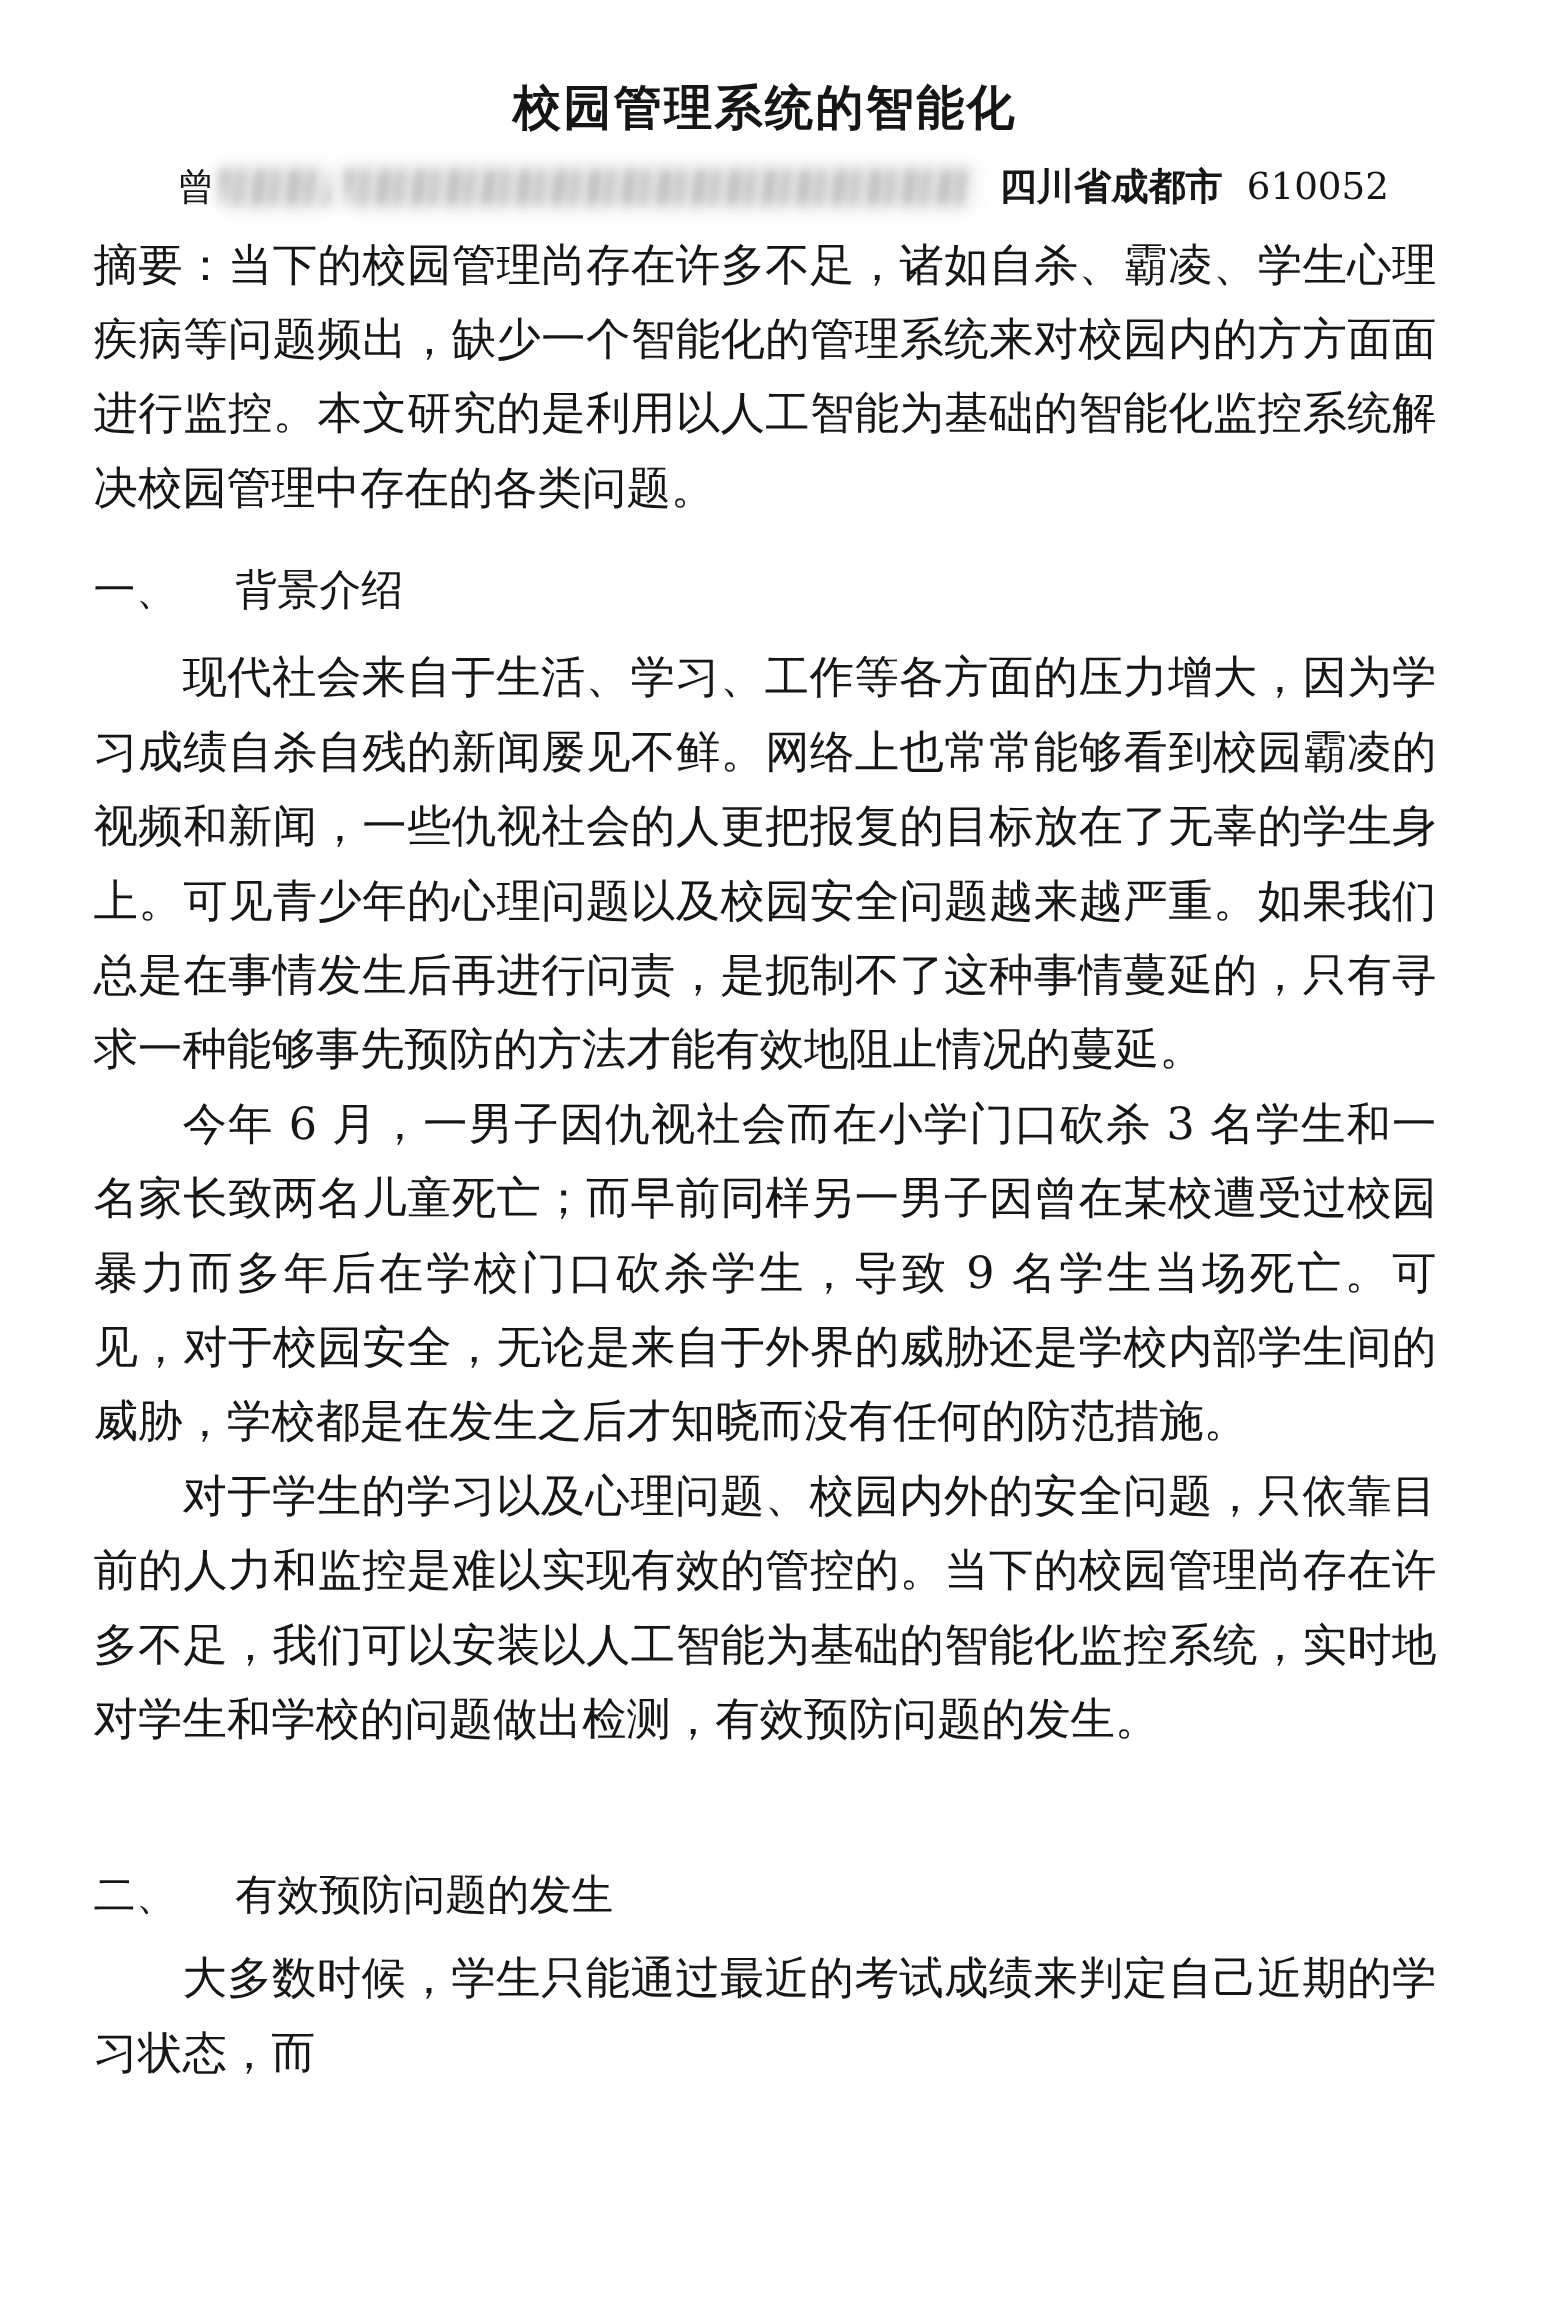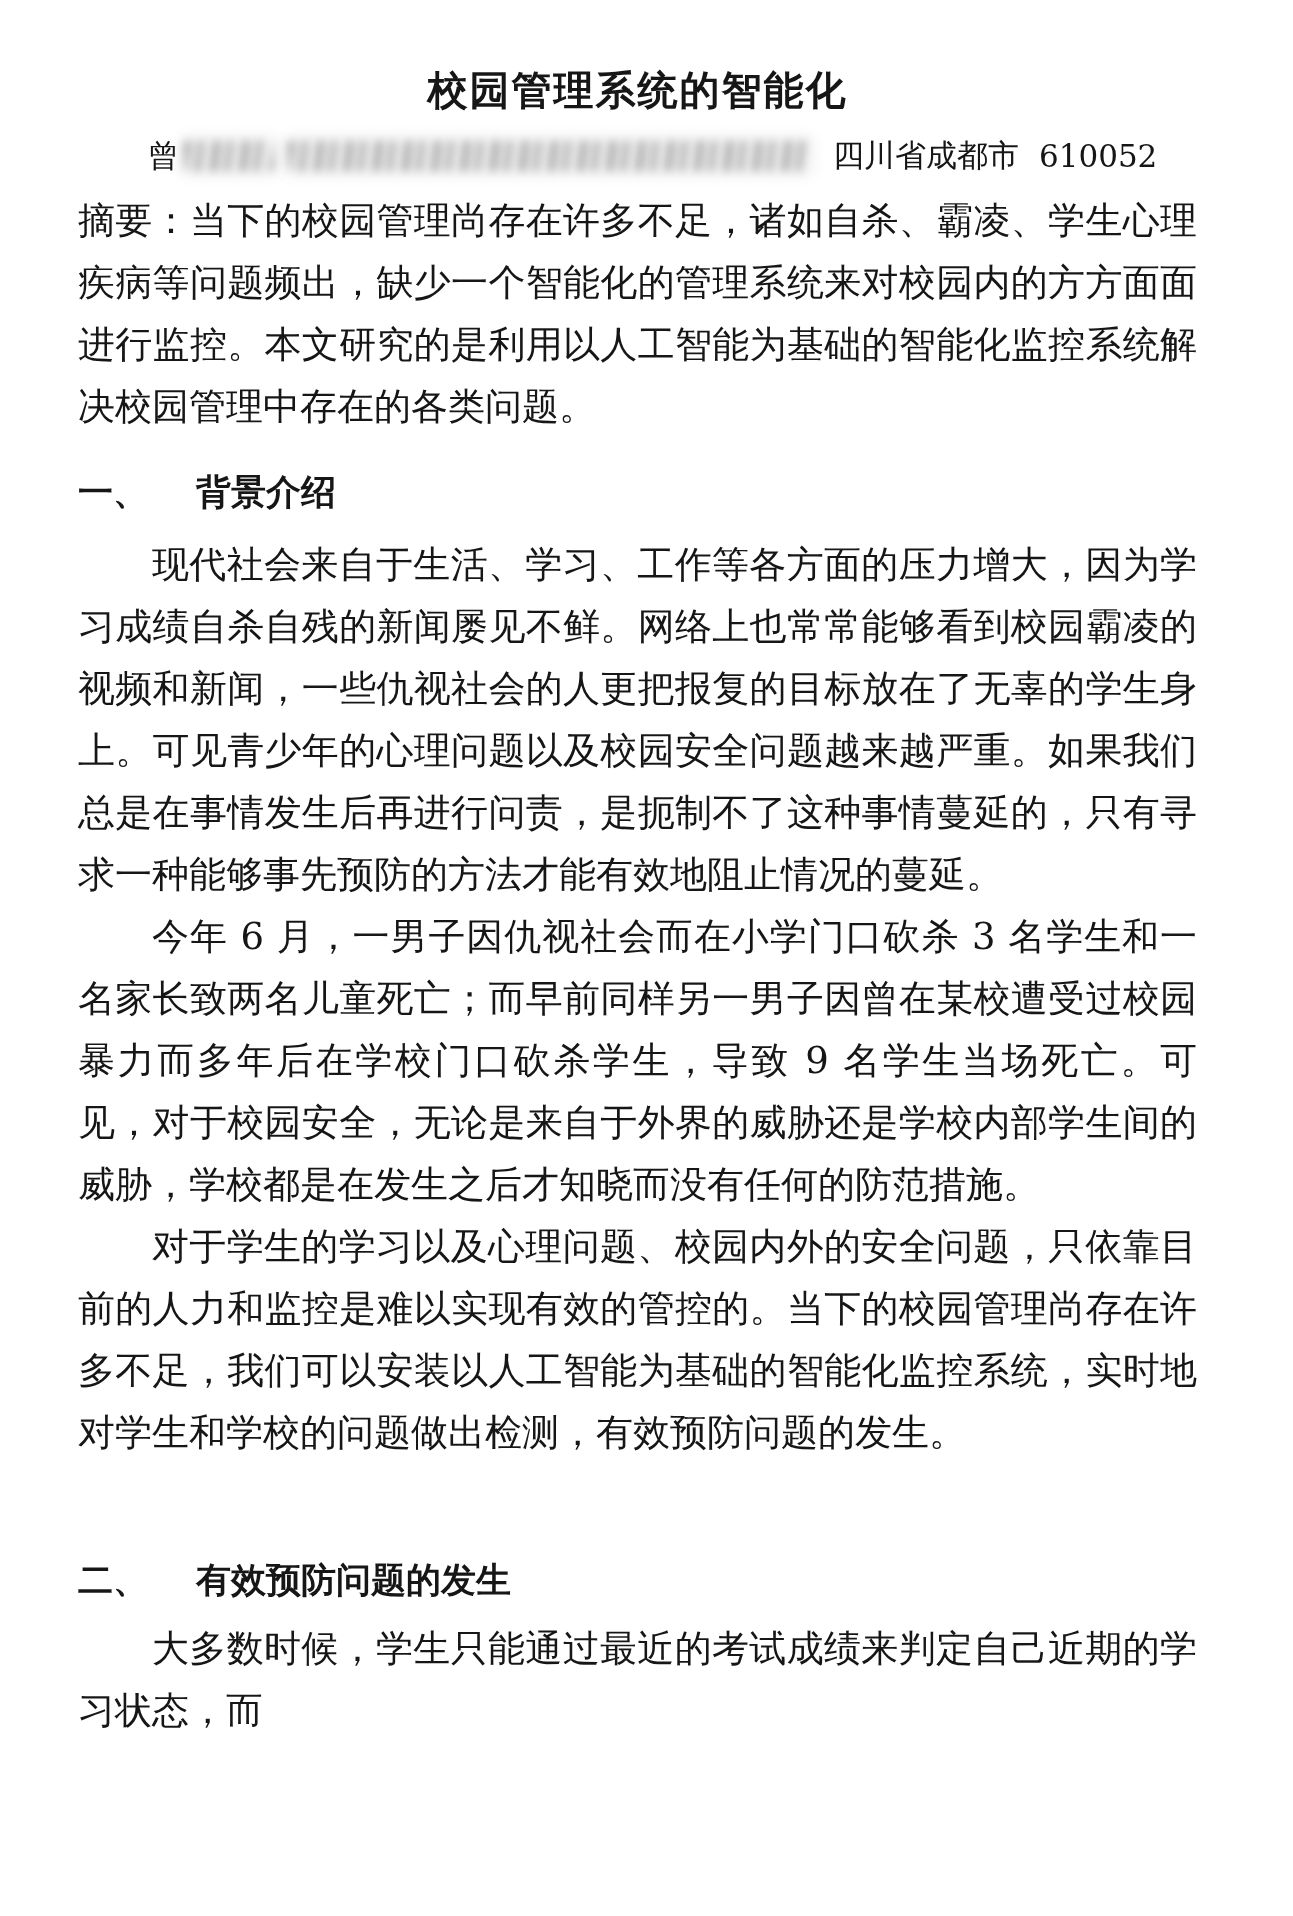--- a/index.html
+++ b/index.html
@@ -42,32 +42,32 @@
       97deg,
       rgba(70,70,70,0.85) 0 5px,
       rgba(190,190,190,0.25) 5px 13px,
       rgba(110,110,110,0.70) 13px 20px,
       rgba(225,225,225,0.20) 20px 29px
     );
     box-shadow: 0 0 10px 4px rgba(160,160,160,0.25);
   }
   .blur-name { width: 88px; margin: 0 16px 0 6px; }
   .blur-affiliation { width: 520px; margin-right: 24px; }
-  .author-location { margin-right: 20px; }
+  .author-location { margin-right: 20px; font-weight: bold; }
   p.line, .abstract, .keywords {
     font-size: 37px;
     line-height: 62px;
     text-align: justify;
     margin: 0;
     letter-spacing: 0;
   }
   .indent { text-indent: 2em; }
   .section-heading {
     font-size: 35px;
-    font-weight: bold;
+    font-weight: normal;
     margin: 26px 0 14px 0;
     line-height: 56px;
   }
   .section-heading.second { margin-top: 88px; margin-bottom: 10px; }
   .section-title { margin-left: 48px; }
   .subsection-heading {
     font-size: 30px;
     font-weight: normal;
     margin: 0 0 4px 0;
     line-height: 50px;

